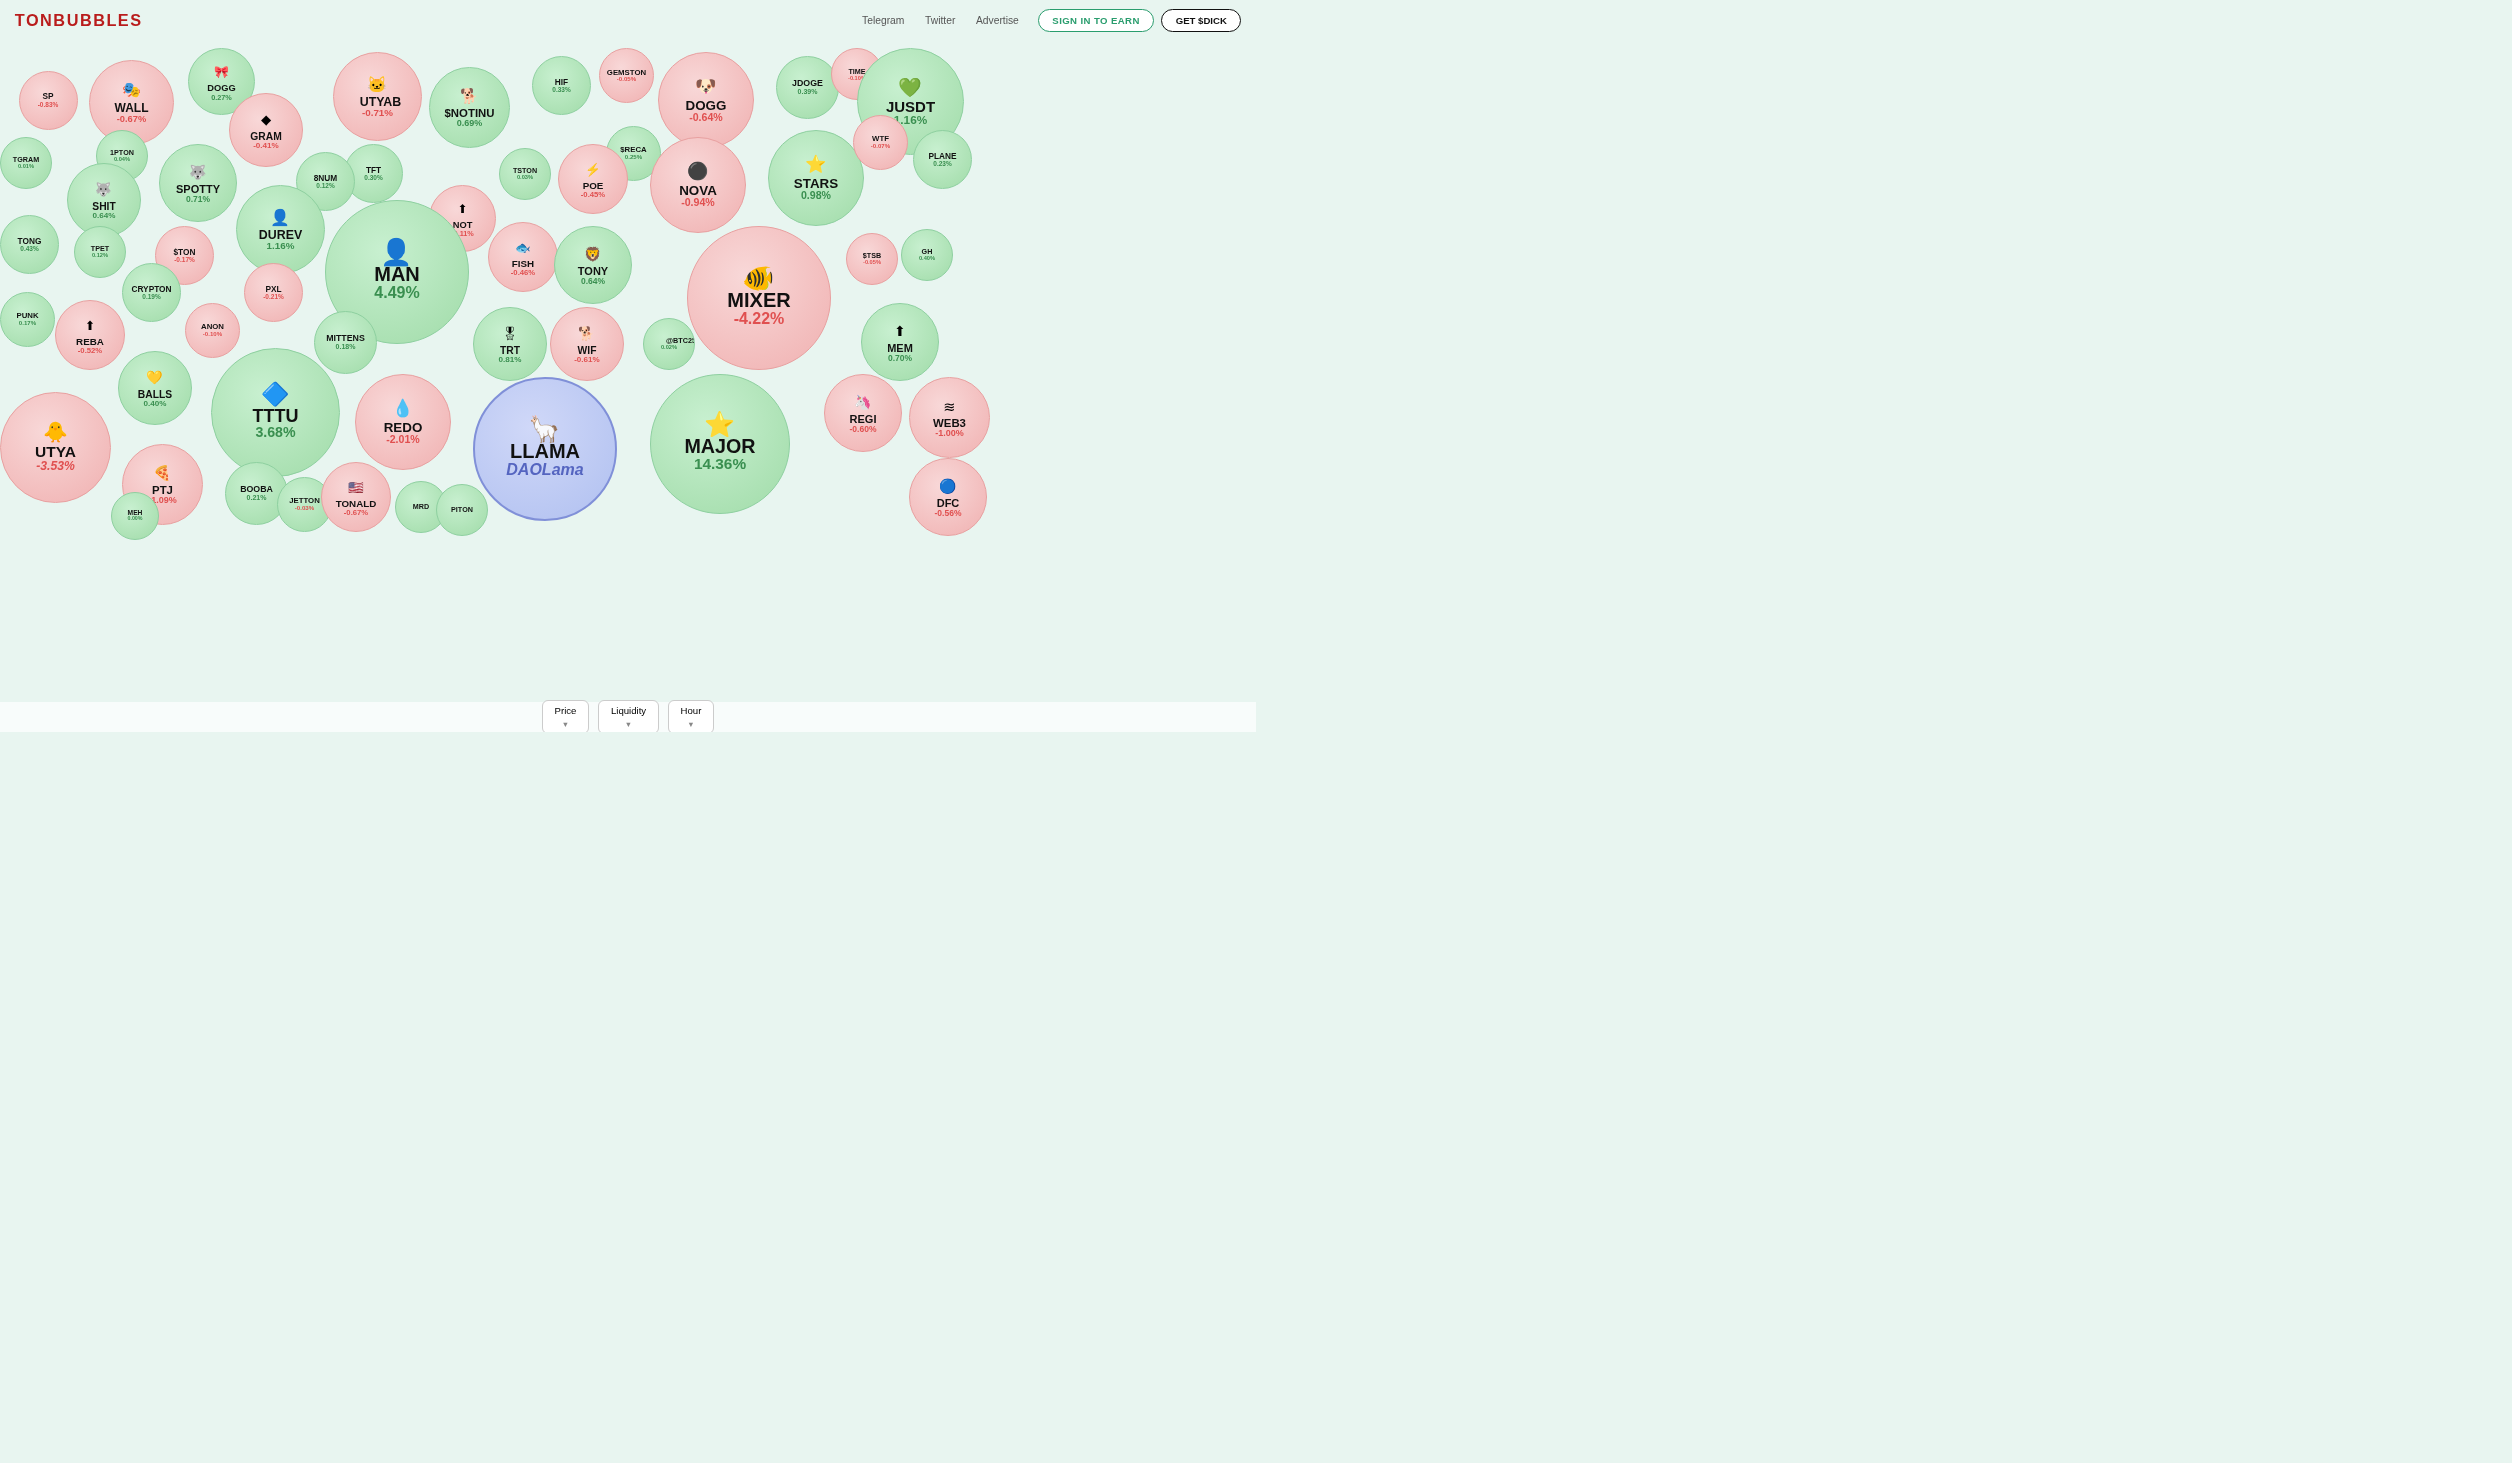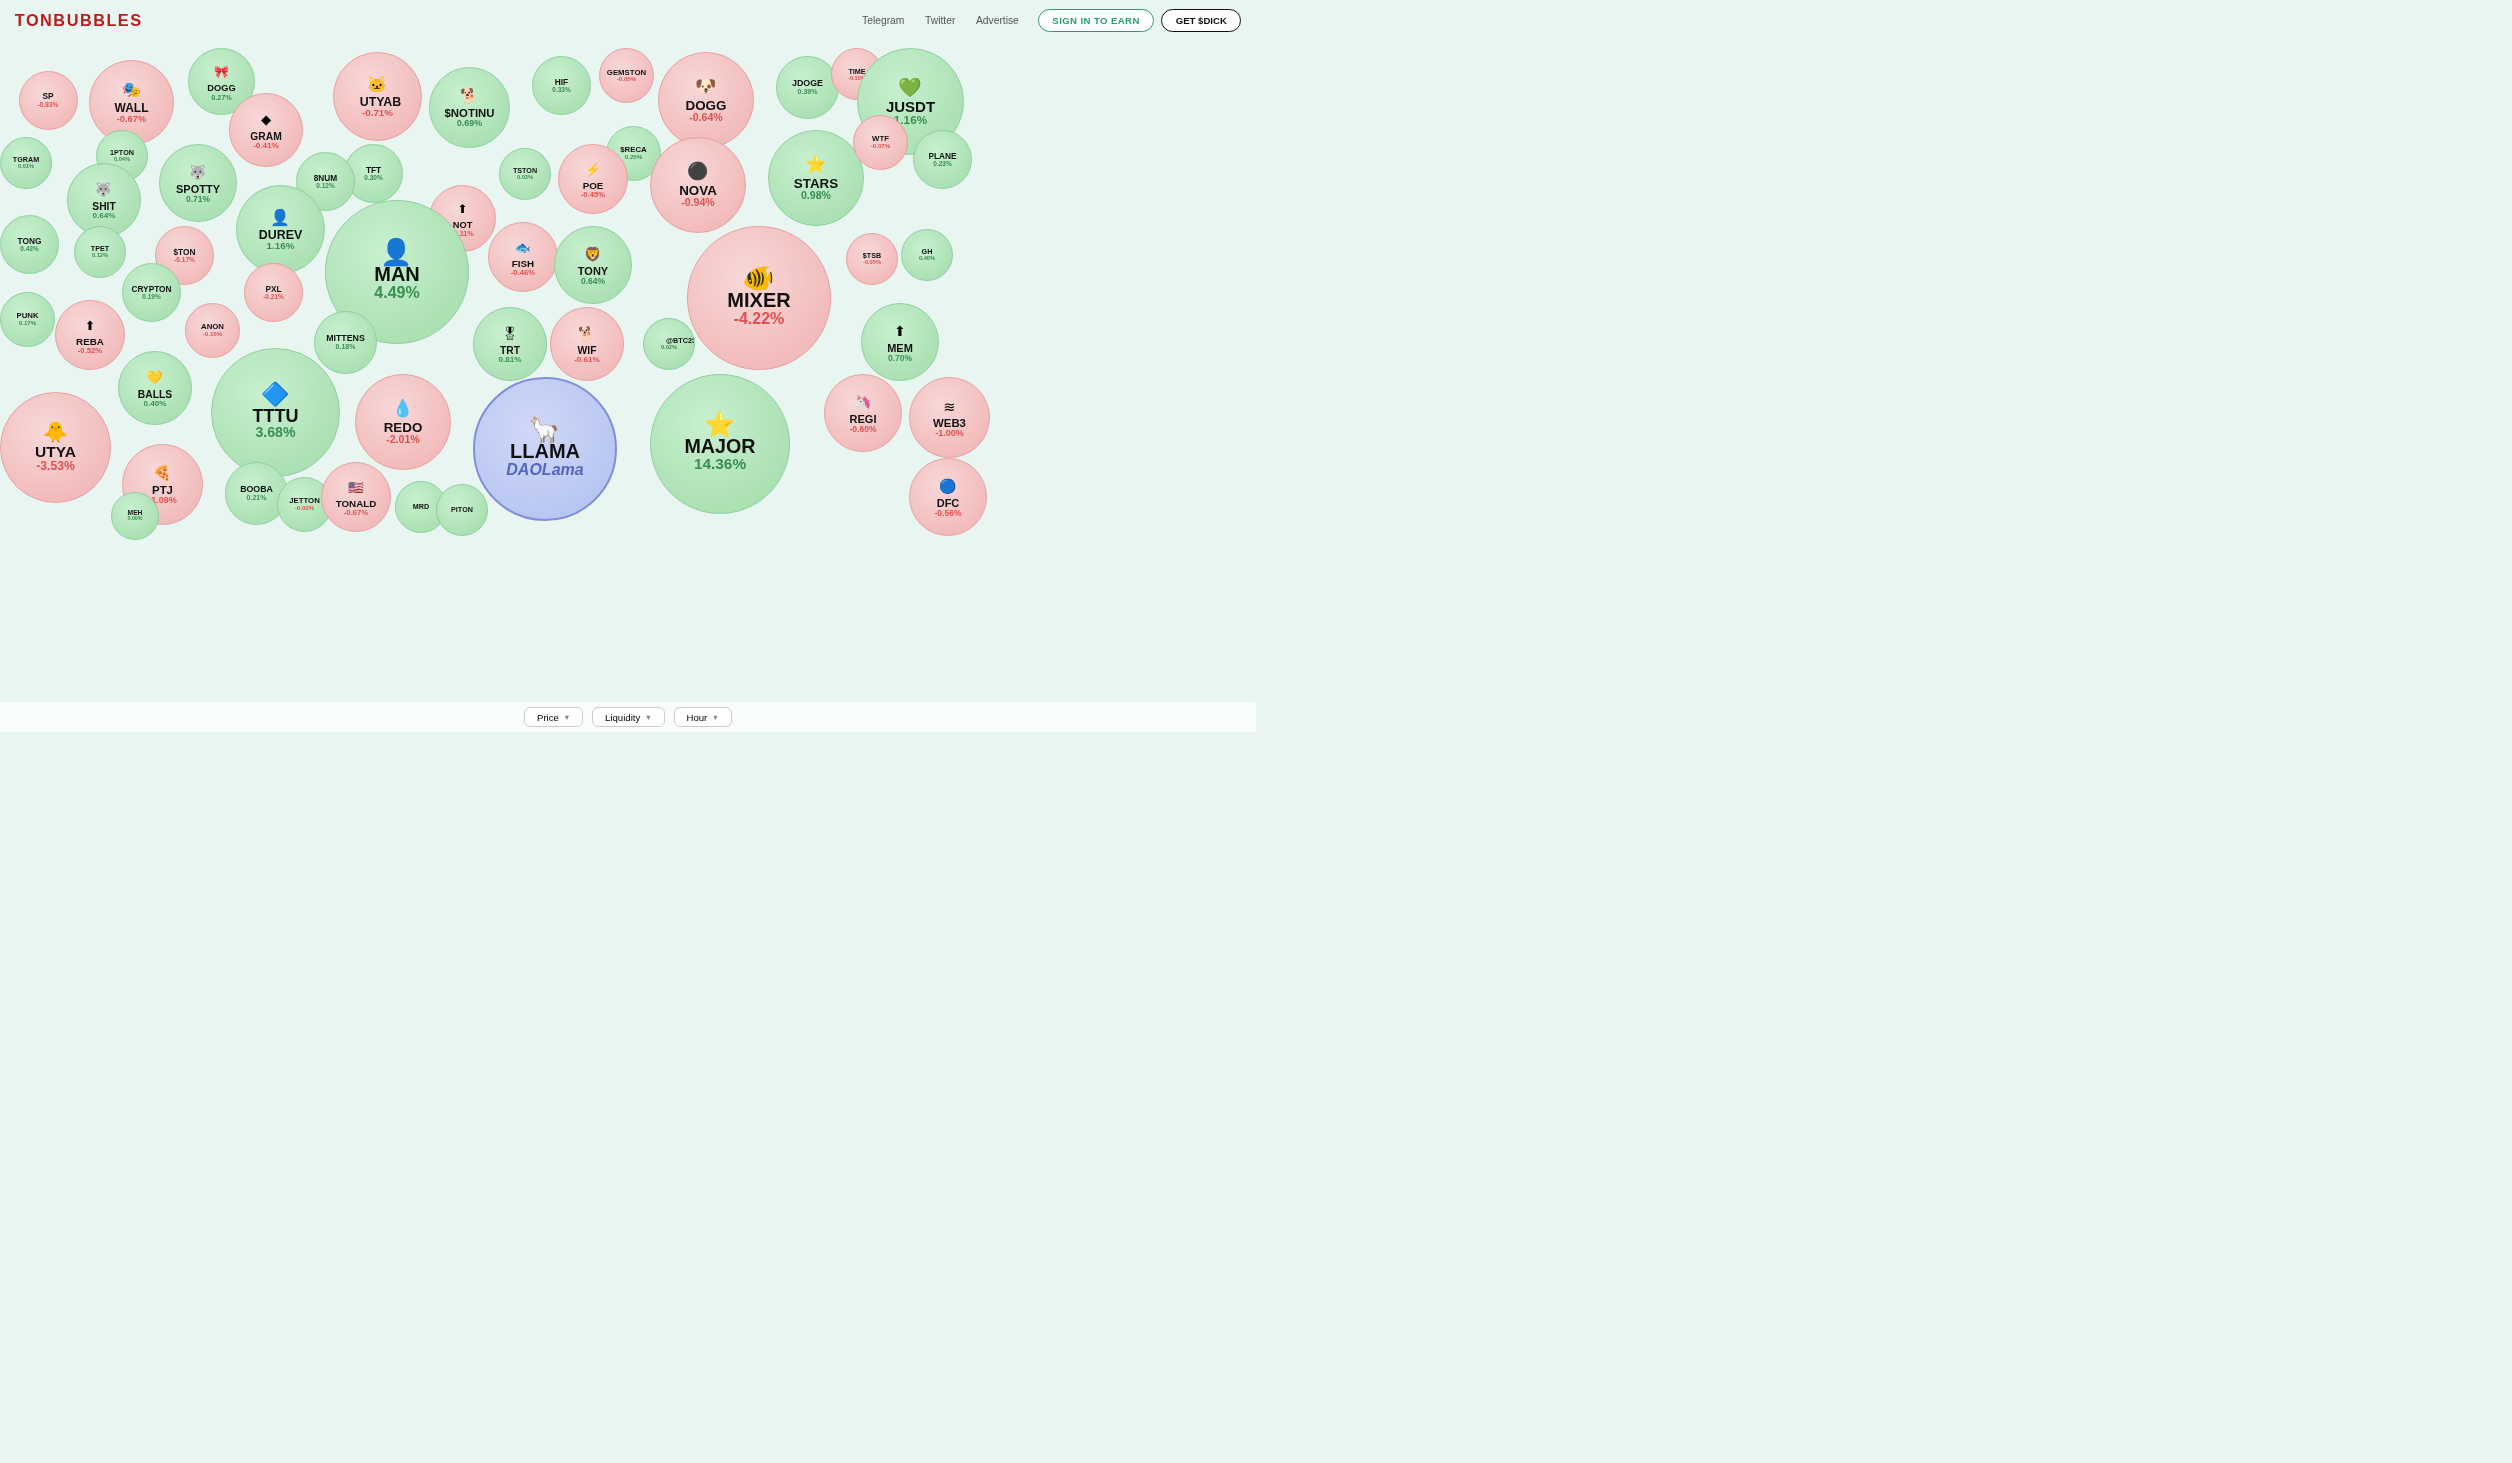--- a/index.html
+++ b/index.html
@@ -141,20 +141,21 @@
       border: 1.1px solid #ccc;
       background: white;
       border-radius: 6px;
       padding: 3.7px 11.8px;
       font-size: 9.6px;
       cursor: pointer;
       display: flex;
       align-items: center;
       gap: 4.4px;
       font-weight: 500;
+      flex-direction: column;
     }
     .filter-btn .arrow { font-size: 7.4px; color: #888; }
   </style>
 </head>
 <body>
 
 <div id="header">
   <span id="logo">TONBUBBLES</span>
   <a class="nav-link">Telegram</a>
   <a class="nav-link">Twitter</a>
@@ -508,21 +509,21 @@
       <div class="bubble-inner">
         <div class="bubble-icon" style="font-size: 14.6px;">≋</div>
         <div class="bubble-name" style="font-size: 11.4px;">WEB3</div>
         <div class="bubble-pct neg" style="font-size: 9px;">-1.00%</div>
       </div>
     </div>
     <div class="bubble red-bubble" style="width: 111px; height: 111px; left: 0px; top: 351px;">
       <div class="bubble-inner">
         <div class="bubble-icon" style="font-size: 20px;">🐥</div>
         <div class="bubble-name" style="font-size: 15.5px;">UTYA</div>
-        <div class="bubble-pct neg" style="font-size: 12.2px;">-3.53%</div>
+        <div class="bubble-pct neg" style="font-size: 12.2px; font-style: italic;">-3.53%</div>
       </div>
     </div>
     <div class="bubble red-bubble" style="width: 81px; height: 81px; left: 122px; top: 403px;">
       <div class="bubble-inner">
         <div class="bubble-icon" style="font-size: 14.6px;">🍕</div>
         <div class="bubble-name" style="font-size: 11.4px;">PTJ</div>
         <div class="bubble-pct neg" style="font-size: 9px;">-1.09%</div>
       </div>
     </div>
     <div class="bubble green-bubble" style="width: 63px; height: 63px; left: 225px; top: 421px;">

